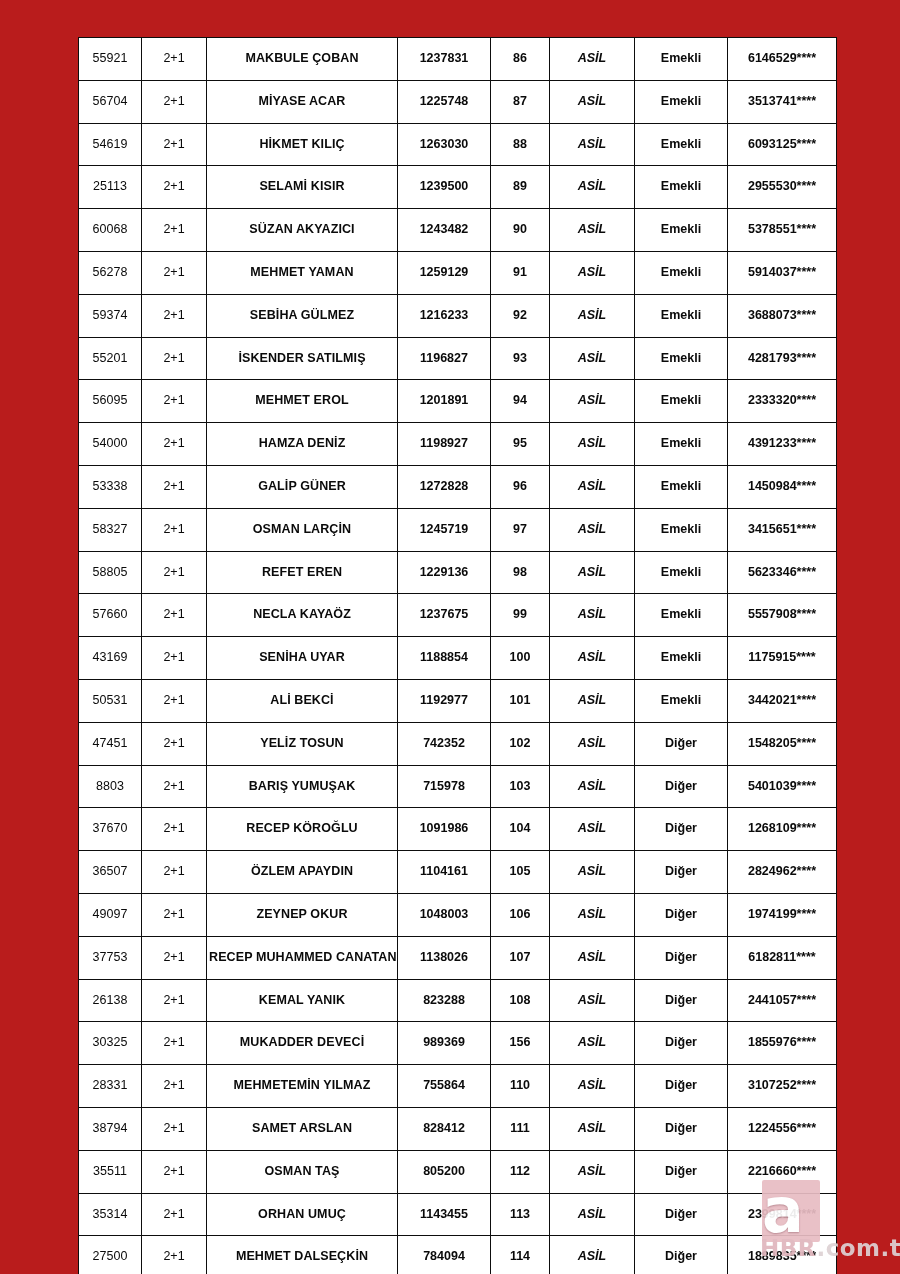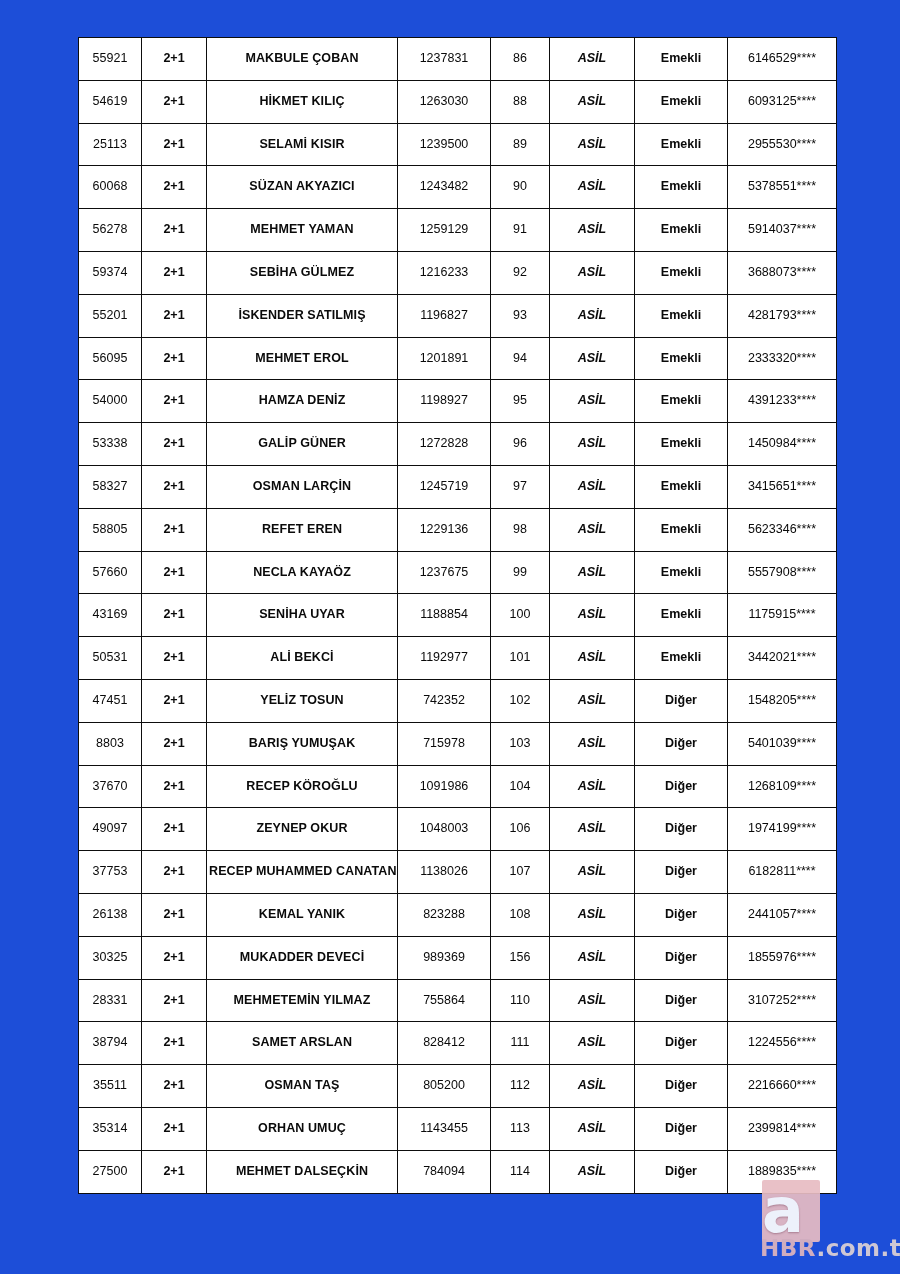--- a/index.html
+++ b/index.html
@@ -16,21 +16,21 @@
     font-family: "Liberation Sans", sans-serif;
     -webkit-font-smoothing: antialiased;
   }
 
   .page {
     position: absolute;
     left: 0;
     top: 0;
     width: 900px;
     height: 1274px;
-    background: #1d4ed8;
+    background: #b91c1c;
   }
 
   .table-wrap {
     position: absolute;
     left: 78px;
     top: 37px;
     width: 706px;
   }
 
   table.list {
@@ -48,27 +48,27 @@
     vertical-align: middle;
     color: #0a0a0a;
     font-size: 12.5px;
     line-height: 1.1;
     white-space: nowrap;
     overflow: hidden;
   }
 
   
   .c-sira   { width: 58px;  font-weight: 400; font-size: 12.5px; }
-  .c-tip    { width: 60px;  font-weight: 700; font-size: 12.5px; }
+  .c-tip    { width: 60px;  font-weight: 400; font-size: 12.5px; }
   .c-ad     { width: 186px; font-weight: 700; font-size: 13px; letter-spacing: .1px; }
-  .c-basvuru{ width: 88px;  font-weight: 400; font-size: 12.5px; }
-  .c-no     { width: 54px;  font-weight: 400; font-size: 12.5px; }
+  .c-basvuru{ width: 88px;  font-weight: 700; font-size: 12.5px; }
+  .c-no     { width: 54px;  font-weight: 700; font-size: 12.5px; }
   .c-durum  { width: 80px;  font-weight: 700; font-size: 12.5px; color: #15772f; font-style: italic; }
   .c-kategori{width: 88px;  font-weight: 700; font-size: 12.5px; }
-  .c-tc     { width: 104px; font-weight: 400; font-size: 12.5px; }
+  .c-tc     { width: 104px; font-weight: 700; font-size: 12.5px; }
 
   
   .watermark {
     position: absolute;
     right: 2px;
     bottom: 8px;
     width: 154px;
     height: 86px;
     pointer-events: none;
     opacity: .92;
@@ -121,20 +121,30 @@
             <td class="c-sira">55921</td>
             <td class="c-tip">2+1</td>
             <td class="c-ad">MAKBULE ÇOBAN</td>
             <td class="c-basvuru">1237831</td>
             <td class="c-no">86</td>
             <td class="c-durum">ASİL</td>
             <td class="c-kategori">Emekli</td>
             <td class="c-tc">6146529****</td>
           </tr>
           <tr>
+            <td class="c-sira">56704</td>
+            <td class="c-tip">2+1</td>
+            <td class="c-ad">MİYASE ACAR</td>
+            <td class="c-basvuru">1225748</td>
+            <td class="c-no">87</td>
+            <td class="c-durum">ASİL</td>
+            <td class="c-kategori">Emekli</td>
+            <td class="c-tc">3513741****</td>
+          </tr>
+          <tr>
             <td class="c-sira">54619</td>
             <td class="c-tip">2+1</td>
             <td class="c-ad">HİKMET KILIÇ</td>
             <td class="c-basvuru">1263030</td>
             <td class="c-no">88</td>
             <td class="c-durum">ASİL</td>
             <td class="c-kategori">Emekli</td>
             <td class="c-tc">6093125****</td>
           </tr>
           <tr>
@@ -289,20 +299,30 @@
           </tr>
           <tr>
             <td class="c-sira">37670</td>
             <td class="c-tip">2+1</td>
             <td class="c-ad">RECEP KÖROĞLU</td>
             <td class="c-basvuru">1091986</td>
             <td class="c-no">104</td>
             <td class="c-durum">ASİL</td>
             <td class="c-kategori">Diğer</td>
             <td class="c-tc">1268109****</td>
+          </tr>
+          <tr>
+            <td class="c-sira">36507</td>
+            <td class="c-tip">2+1</td>
+            <td class="c-ad">ÖZLEM APAYDIN</td>
+            <td class="c-basvuru">1104161</td>
+            <td class="c-no">105</td>
+            <td class="c-durum">ASİL</td>
+            <td class="c-kategori">Diğer</td>
+            <td class="c-tc">2824962****</td>
           </tr>
           <tr>
             <td class="c-sira">49097</td>
             <td class="c-tip">2+1</td>
             <td class="c-ad">ZEYNEP OKUR</td>
             <td class="c-basvuru">1048003</td>
             <td class="c-no">106</td>
             <td class="c-durum">ASİL</td>
             <td class="c-kategori">Diğer</td>
             <td class="c-tc">1974199****</td>

